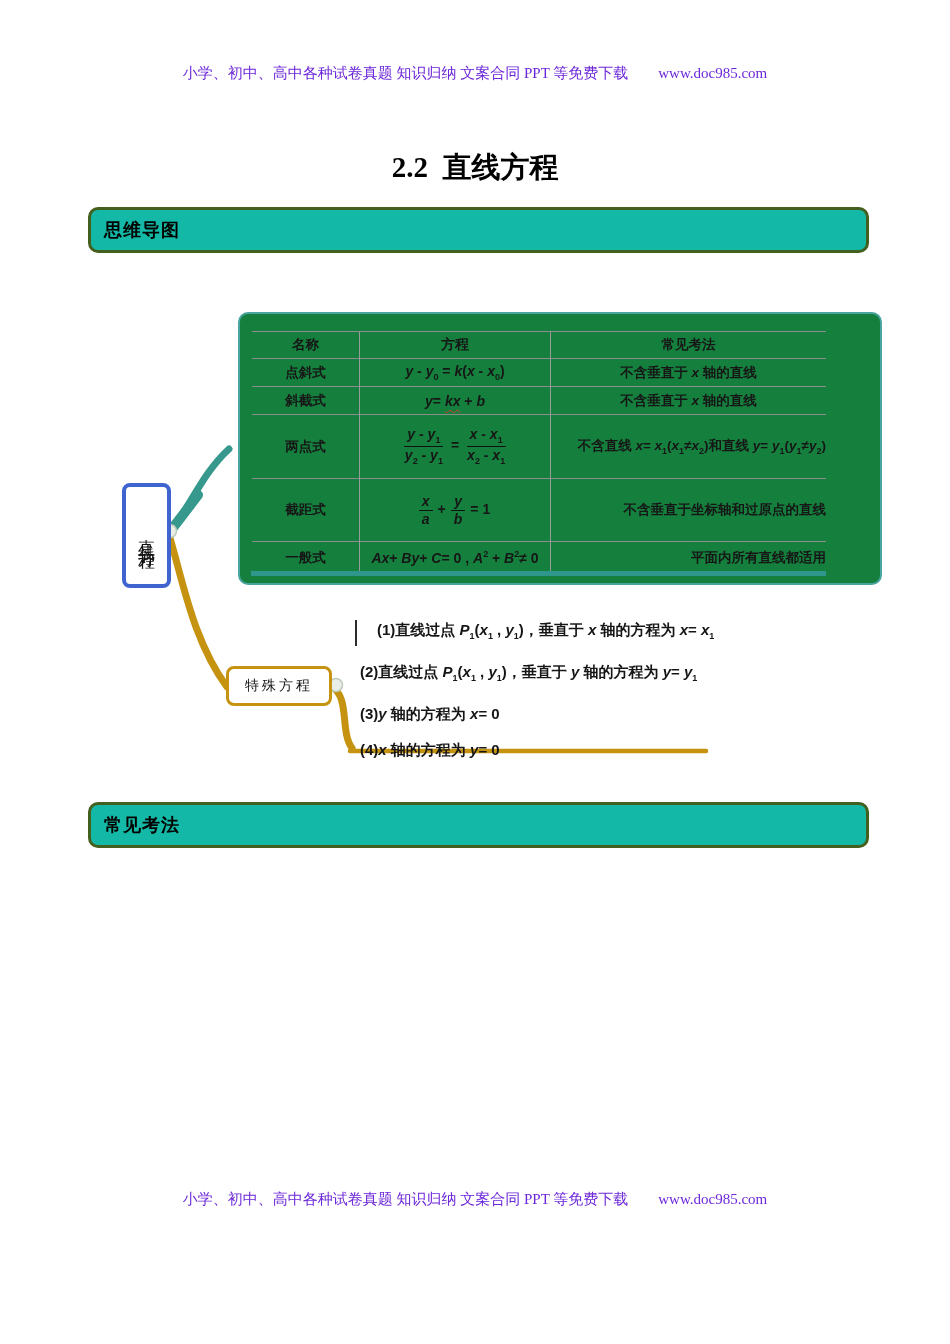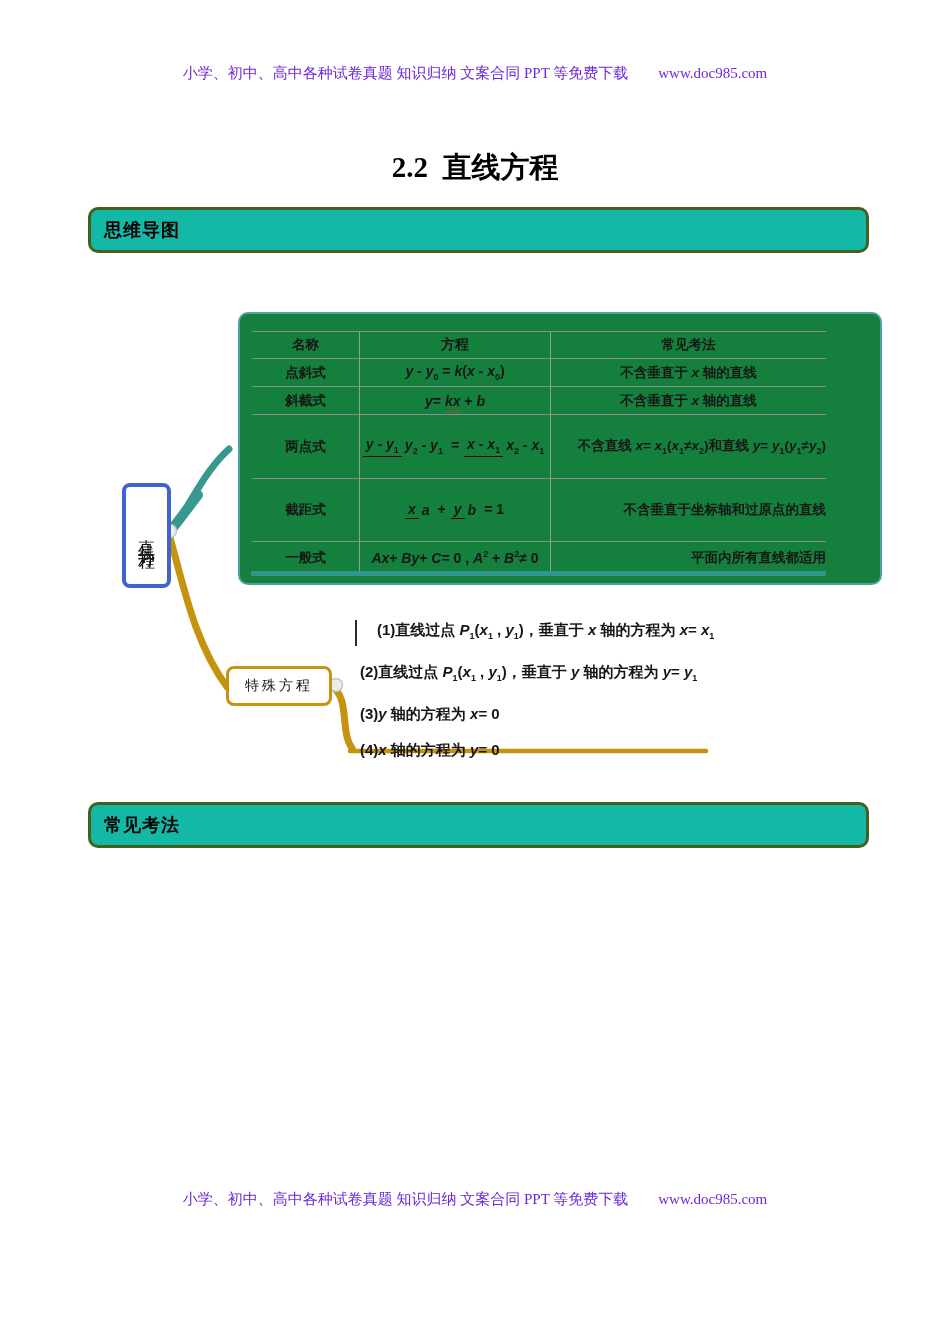--- a/index.html
+++ b/index.html
@@ -34,21 +34,21 @@
   .eq-table tr>*{border-top:1px solid #8d8d8d;}
   .eq-table .c1{width:107px;text-align:center;font-size:13.5px;}
   .eq-table .c2{width:190px;text-align:center;font-size:14px;
     border-left:1px solid #9a9a9a;border-right:1px solid #9a9a9a;}
   .eq-table .c3{width:275px;text-align:center;font-size:13.5px;}
   .eq-table .left{text-align:right;padding-left:8px;}
   .rh{height:27px;} .r1{height:28px;} .r2{height:28px;} .r3{height:64px;} .r4{height:63px;} .r5{height:32px;}
   .teal-underline{position:absolute;left:11px;top:257px;width:575px;height:5px;background:#2e968b;z-index:3;}
 
   
-  .frac{display:inline-flex;align-items:center;vertical-align:middle;margin:0 2px;line-height:1.2;}
+  .frac{display:inline-flex;flex-direction:column;align-items:center;vertical-align:middle;margin:0 2px;line-height:1.2;}
   .frac .num{padding:0 3px;border-bottom:1.7px solid #111;}
   .frac .den{padding:0 3px;}
   .eqop{margin:0 3px;}
   sub,sup{font-size:9px;}
   .sp-err{text-decoration:underline wavy #d23b2a 1px;text-underline-offset:3px;}
 
   
   .root-node{position:absolute;left:122px;top:483px;width:41px;height:97px;background:#fff;
     border:4px solid #3f64cf;border-radius:8px;z-index:3;display:flex;align-items:center;justify-content:center;}
   .root-node .vtext{writing-mode:vertical-rl;text-orientation:upright;font-family:"Liberation Serif",serif;

